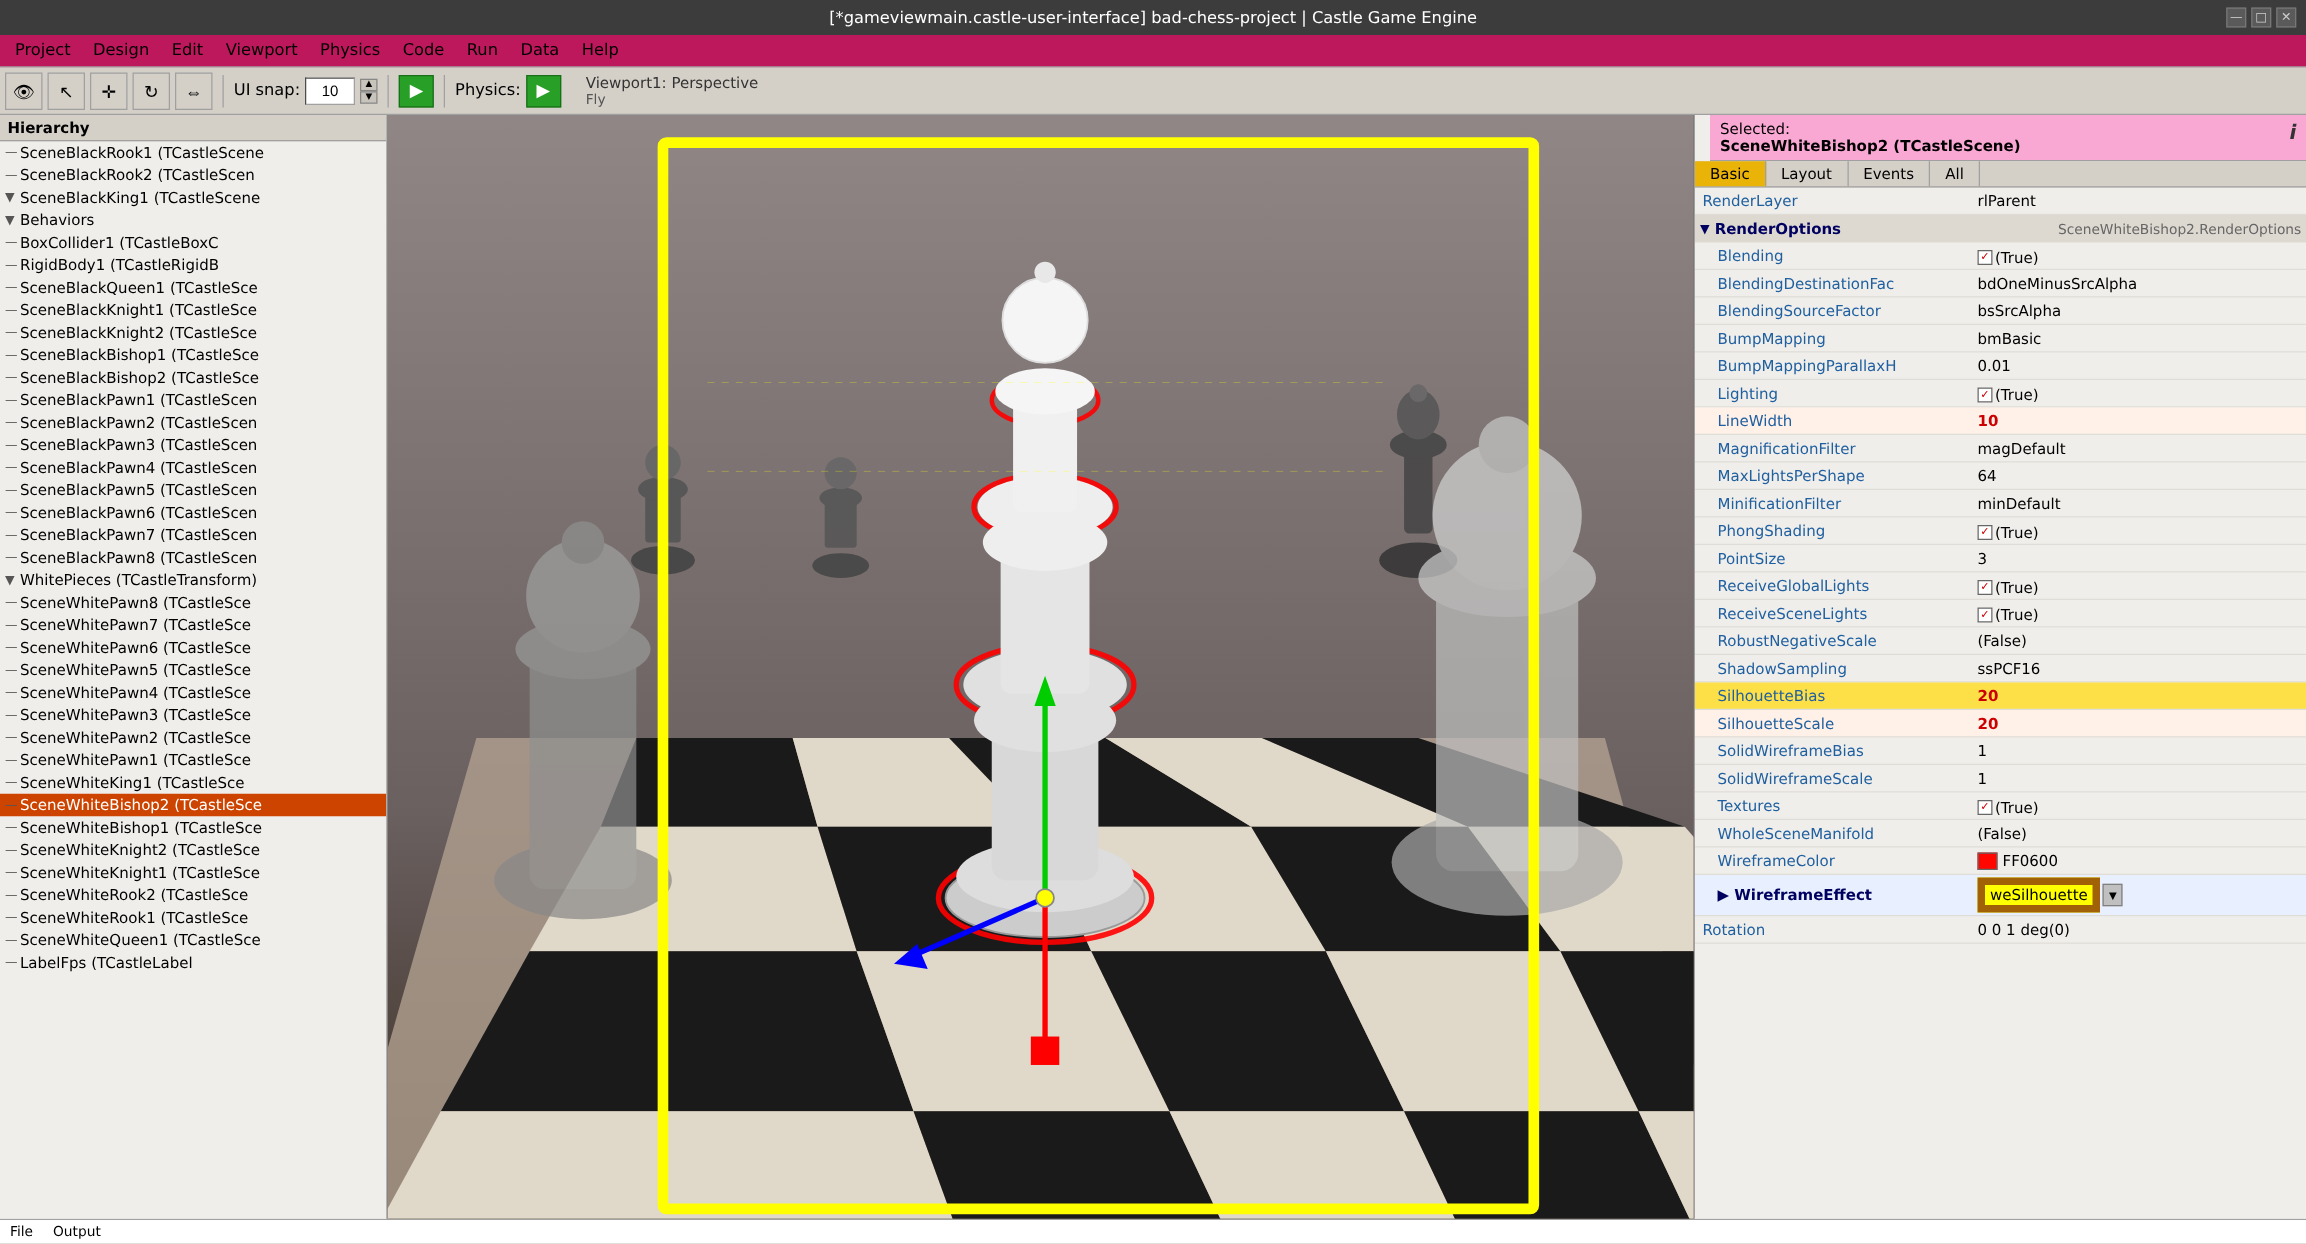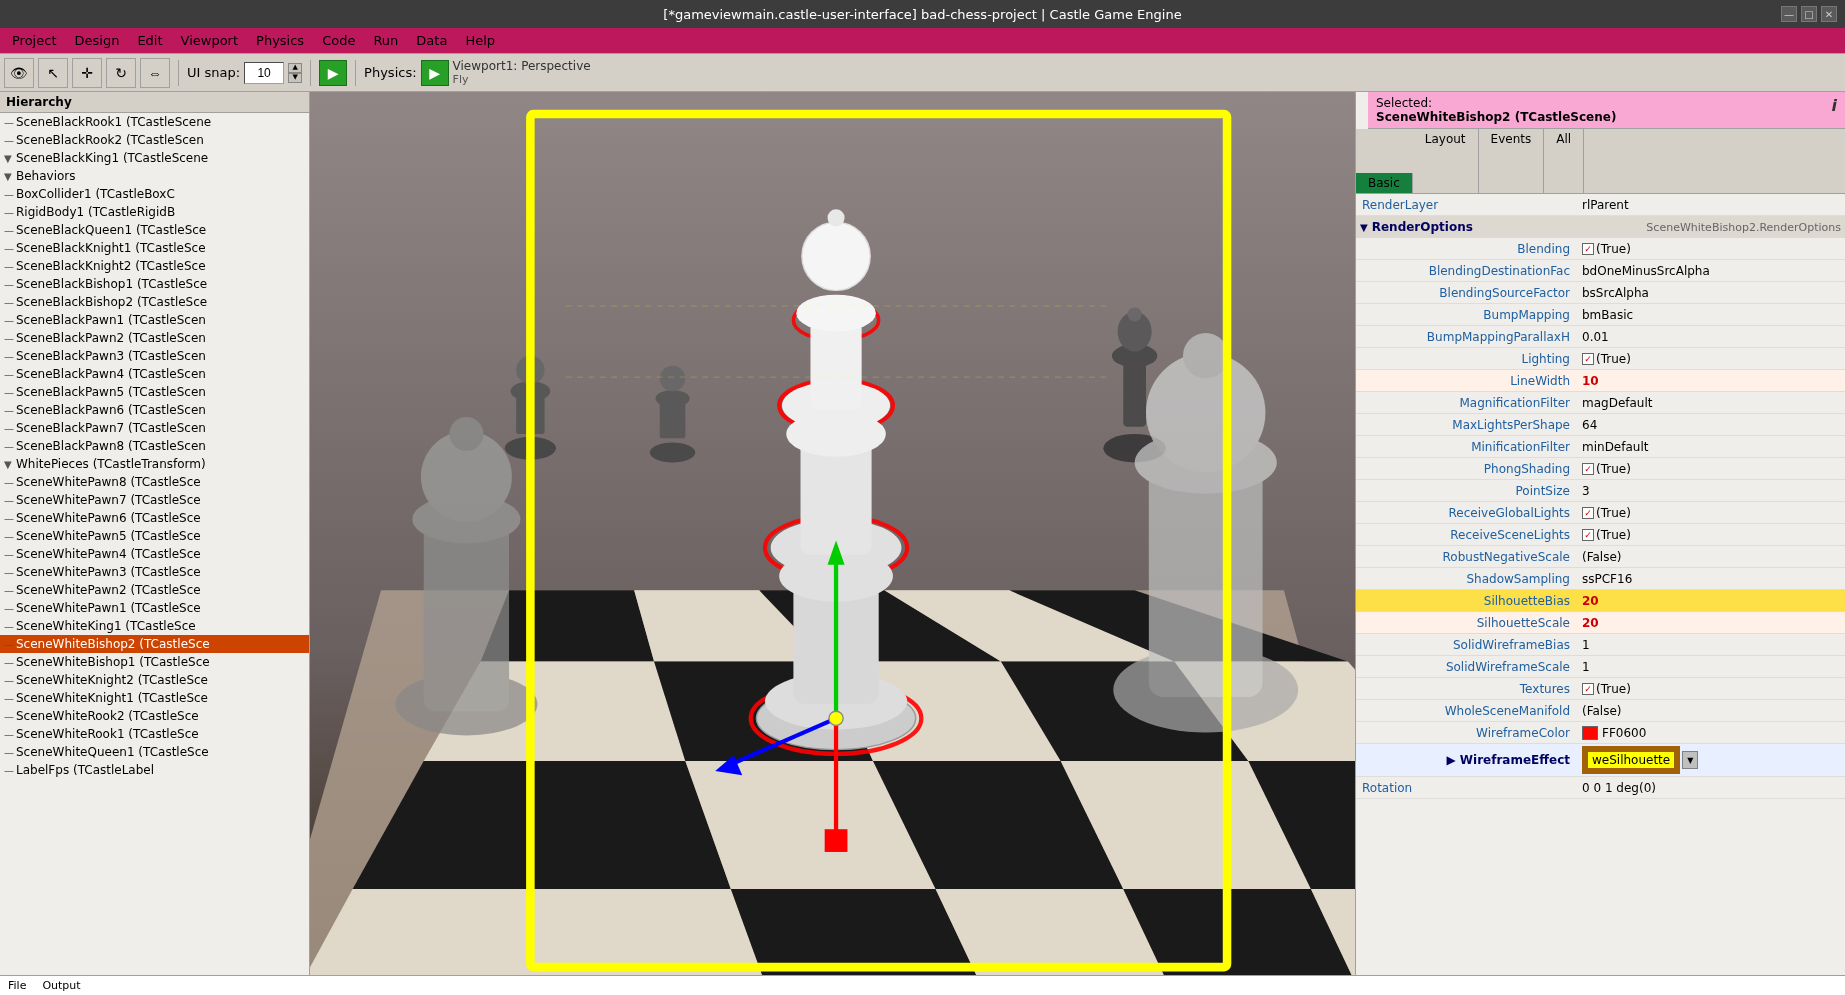--- a/index.html
+++ b/index.html
@@ -203,21 +203,21 @@
       display: flex;
       background: #d4d0c8;
       border-bottom: 1px solid #a0a0a0;
     }
     .props-tab {
       padding: 3px 12px;
       font-size: 12px;
       cursor: pointer;
       border-right: 1px solid #a0a0a0;
     }
-    .props-tab.active { background: #15803d; margin-top: 44px; }
+    .props-tab.active { background: #eab308; }
 
     
     #props-list {
       flex: 1;
       overflow-y: auto;
     }
     .prop-row {
       display: flex;
       align-items: center;
       border-bottom: 1px solid #e0ddd8;
@@ -226,21 +226,21 @@
     .prop-name {
       width: 220px;
       padding: 2px 6px;
       color: #2060a0;
       font-size: 12px;
       flex-shrink: 0;
       overflow: hidden;
       text-overflow: ellipsis;
       white-space: nowrap;
     }
-    .prop-name.indent-1 { padding-left: 7px; text-align: right; }
+    .prop-name.indent-1 { padding-left: 18px; }
     .prop-value {
       flex: 1;
       padding: 2px 6px;
       font-size: 12px;
       color: #000;
       overflow: hidden;
       text-overflow: ellipsis;
       white-space: nowrap;
     }
     .prop-value.bold { font-weight: bold; color: #cc0000; }
@@ -363,21 +363,21 @@
   <input class="toolbar-input" type="text" value="10" style="">
   <div class="spin-btns">
     <div class="spin-btn">▲</div>
     <div class="spin-btn">▼</div>
   </div>
   <div class="toolbar-separator"></div>
   <div class="play-btn">▶</div>
   <div class="toolbar-separator"></div>
   <span class="toolbar-label">Physics:</span>
   <div class="physics-play-btn">▶</div>
-  <div style="margin-left:0;">
+  <div style="margin-left:16px;">
     <div style="font-size:12px;color:#333;">Viewport1: Perspective</div>
     <div style="font-size:11px;color:#555;">Fly</div>
   </div>
 </div>
 
 <div id="main">
 
   <div id="hierarchy">
     <div id="hierarchy-title">Hierarchy</div>
 

